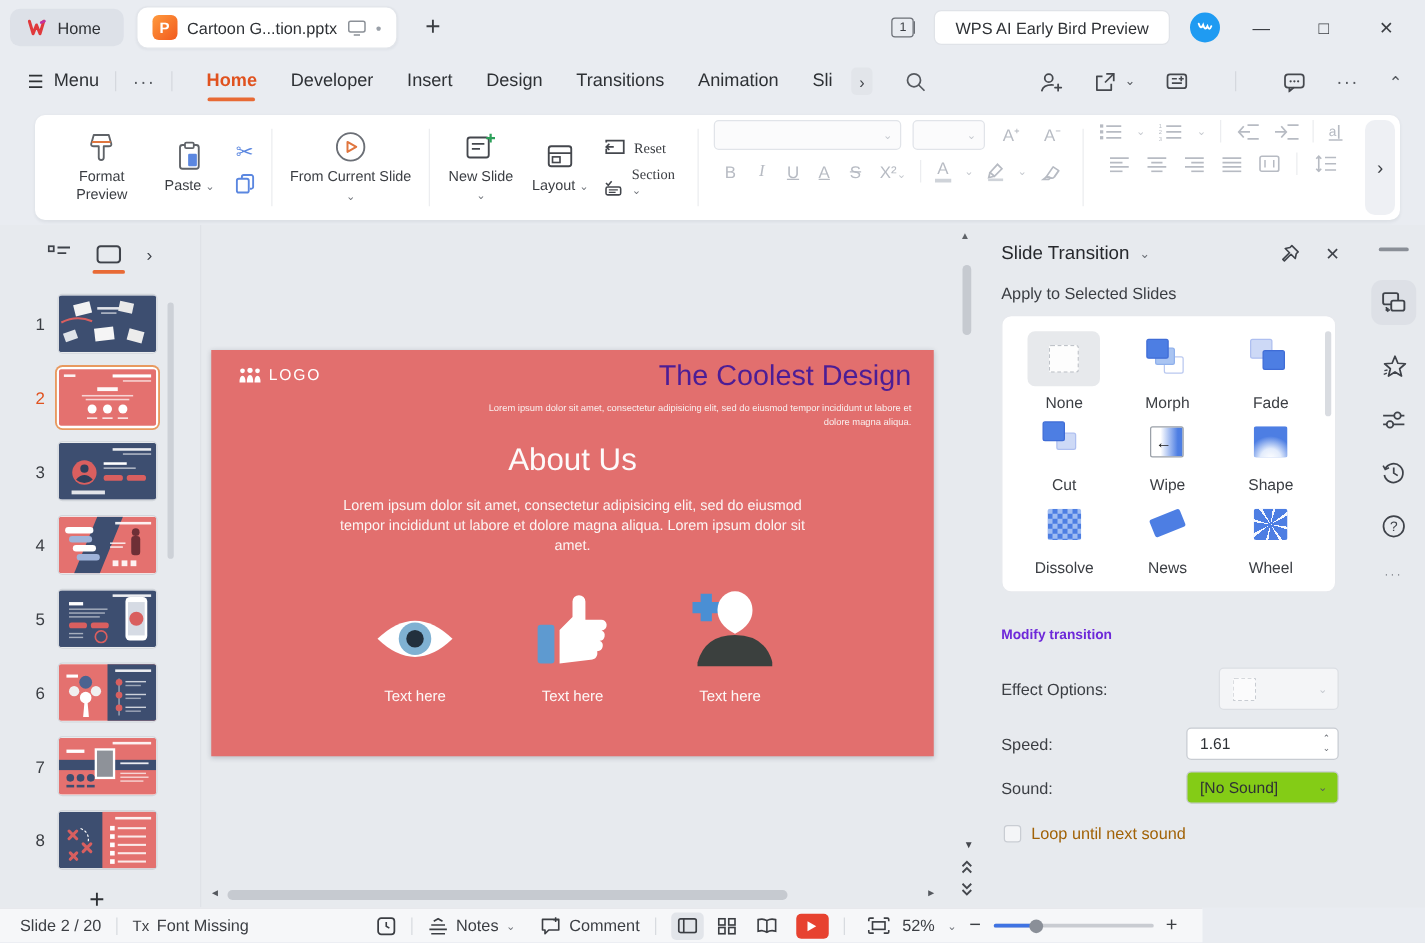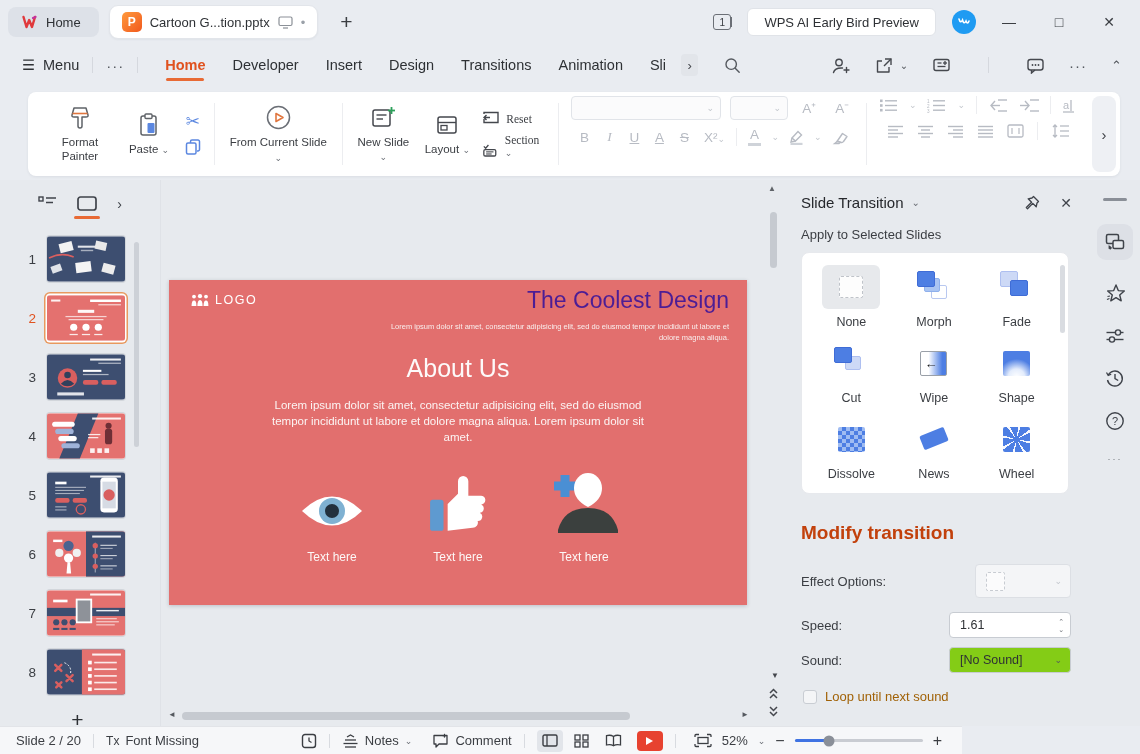--- a/index.html
+++ b/index.html
@@ -101,40 +101,40 @@
   .hs-thumb { position:absolute; left:21px; bottom:6px; width:448px; height:8px; border-radius:4px; background:#c6cad0; }
 
   
   .panel { position:absolute; left:785px; top:0; width:305px; height:546px; padding:14px 18px 0 16px; }
   .pn-head { display:flex; align-items:center; gap:8px; }
   .pn-title { font-size:15px; font-weight:500; color:#26282c; }
   .pn-head .cv { font-size:10px; }
   .pn-icons { margin-left:auto; display:flex; align-items:center; gap:20px; color:#3f434a; }
   .pn-apply { margin-top:16px; font-size:13px; color:#3b3e43; }
   .pn-card { margin-top:10px; width:268px; background:#fff; border:1px solid #e7e9ed; border-radius:8px; padding:10px 10px 12px 8px; position:relative; }
-  .pn-grid { display:grid; grid-template-columns:repeat(3,1fr); row-gap:10px; }
+  .pn-grid { display:grid; grid-template-columns:repeat(3,1fr); }
   .pn-cell { display:flex; flex-direction:column; align-items:center; }
   .pn-izone { height:48px; display:flex; align-items:center; justify-content:center; }
   .pn-lbl { margin-top:4px; font-size:12.5px; color:#3b3e43; }
   .pn-scroll { position:absolute; right:3px; top:12px; width:5px; height:68px; border-radius:3px; background:#d9dce1; }
   .sel-wrap { width:58px; height:44px; background:#e7e9ec; border-radius:6px; display:flex; align-items:center; justify-content:center; }
   .ti-none { width:24px; height:22px; border:1.6px dashed #bfc3c9; border-radius:2px; background:#fdfdfd; }
   .layered { position:relative; width:34px; height:32px; }
   .sq { position:absolute; border-radius:2px; }
   .sq.solid { background:#4d7ee3; border:1px solid #3f6cd6; }
   .sq.mid { background:#a9c4f2; border:1px solid #8fb0ec; }
   .sq.lite { background:#cdd9f6; border:1px solid #aebff0; }
   .sq.ghost { background:#fff; border:1px solid #b9c8f0; }
   .ti-wipe { width:27px; height:25px; border:1px solid #9aa0a8; border-radius:2px; background:linear-gradient(90deg,#ffffff 30%,#4d7ee3 85%); display:flex; align-items:center; color:#17181a; font-size:13px; font-weight:700; padding-left:3px; }
   .ti-shape { width:27px; height:25px; border-radius:2px; background:radial-gradient(circle at 50% 105%, #ffffff 0%, #e3ecfc 28%, rgba(77,126,227,0) 62%), #4d7ee3; }
   .ti-dissolve { width:27px; height:25px; border-radius:2px; background:repeating-conic-gradient(#4d7ee3 0% 25%, #9fbcf2 0% 50%); background-size:8px 8px; }
   .ti-news { width:30px; height:26px; position:relative; }
   .ti-news .card { position:absolute; left:2px; top:5px; width:26px; height:15px; background:#4d7ee3; border-radius:2px; transform:rotate(-22deg); }
   .ti-wheel { width:27px; height:25px; border-radius:2px; background:repeating-conic-gradient(from 8deg, rgba(255,255,255,.95) 0deg 9deg, rgba(255,255,255,0) 9deg 45deg), #4d7ee3; }
-  .pn-modify { margin-top:28px; font-size:19px; font-weight:700; color:#c2410c; }
+  .pn-modify { margin-top:28px; font-size:11px; font-weight:700; color:#6d28d9; }
   .pn-row { width:270px; display:flex; align-items:center; }
   .pn-rlbl { font-size:13px; color:#3b3e43; }
   .combo-dis { margin-left:auto; width:96px; height:34px; background:#f4f5f7; border:1px solid #dcdfe4; border-radius:4px; display:flex; align-items:center; padding:0 8px 0 10px; }
   .mini-dash { width:19px; height:19px; border:1.4px dashed #c8ccd2; border-radius:2px; background:#fbfbfc; }
   .combo-dis .cv { margin-left:auto; color:#c3c7cd; }
   .spin { margin-left:auto; width:122px; height:26px; background:#fff; border:1px solid #c8ccd2; border-radius:4px; display:flex; align-items:center; padding:0 6px 0 10px; font-size:12.5px; color:#2e3135; }
   .spin-arrows { margin-left:auto; display:flex; flex-direction:column; gap:1px; color:#6b6f76; font-size:7px; line-height:1; }
   .combo { margin-left:auto; width:122px; height:26px; background:#84cc16; border:1px solid #c8ccd2; border-radius:4px; display:flex; align-items:center; padding:0 8px 0 10px; font-size:12.5px; color:#2e3135; }
   .combo .cv { margin-left:auto; color:#55595f; }
   .pn-check { margin-top:16px; display:flex; align-items:center; gap:8px; padding-left:2px; }
@@ -269,21 +269,21 @@
 
 <div class="ribbonwrap">
   <div class="ribbon">
 
     <div class="grp">
       <div class="bigbtn">
         <svg width="26" height="26" viewBox="0 0 26 26">
             <path d="M7 3 h12 l2 7 q.5 2 -2 2 h-4 v9 q0 2 -2 2 t-2 -2 v-9 H7 q-2.5 0 -2 -2 z" fill="none" stroke="#5f6368" stroke-width="1.5" stroke-linejoin="round"></path>
             <line x1="5.5" y1="8.5" x2="20.5" y2="8.5" stroke="#e0763f" stroke-width="1.6"></line>
           </svg>
-        <span class="lbl">Format Painter</span>
+        <span class="lbl">Format Preview</span>
       </div>
       <div class="bigbtn">
         <svg width="26" height="26" viewBox="0 0 26 26">
             <rect x="5" y="4" width="15" height="19" rx="2" fill="none" stroke="#5f6368" stroke-width="1.5"></rect>
             <rect x="9" y="2" width="7" height="4.5" rx="1" fill="#fff" stroke="#5f6368" stroke-width="1.4"></rect>
             <rect x="11.5" y="11" width="7" height="10" rx="1" fill="#5b87e0"></rect>
           </svg>
         <span class="lbl"><span>Paste</span> <span class="cv">⌄</span></span>
       </div>
       <div class="cutcopy">

